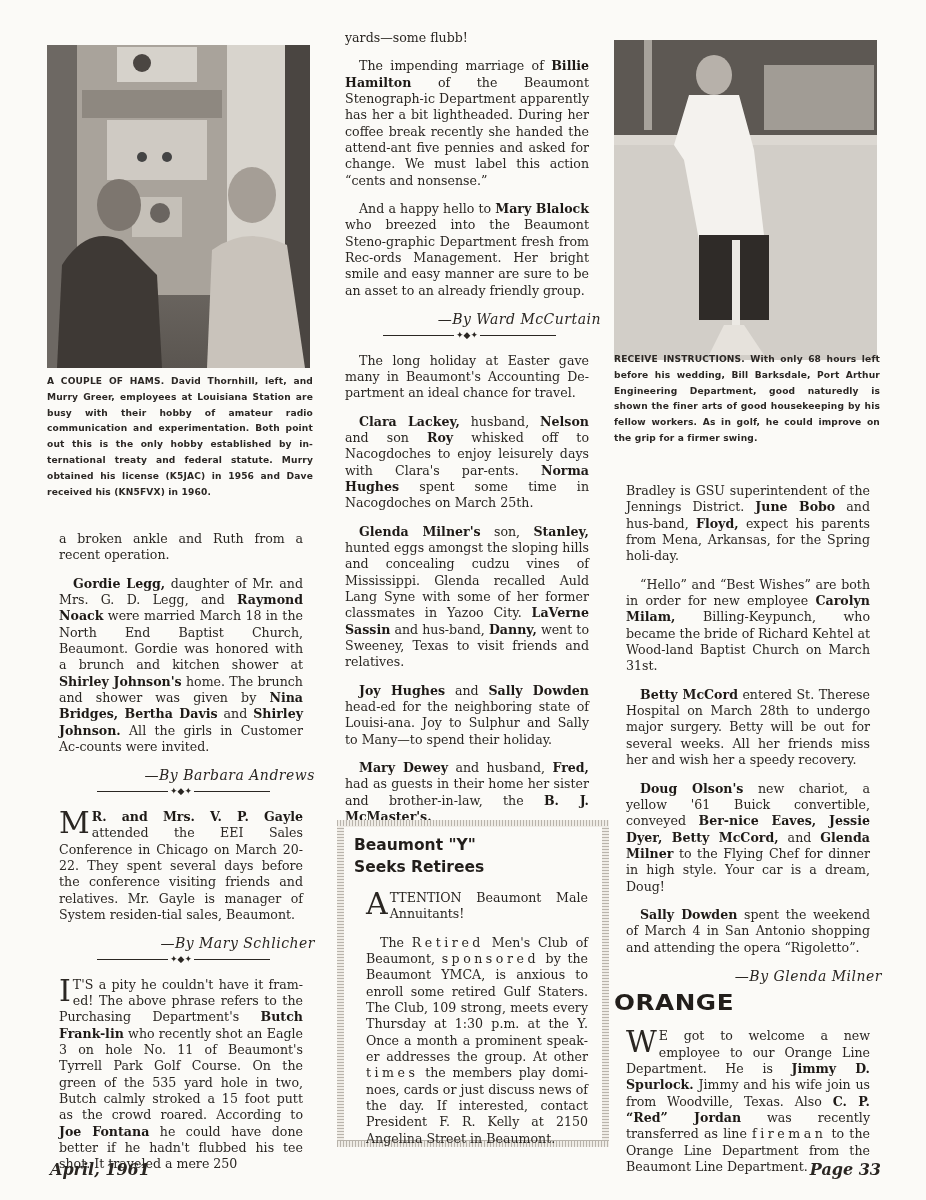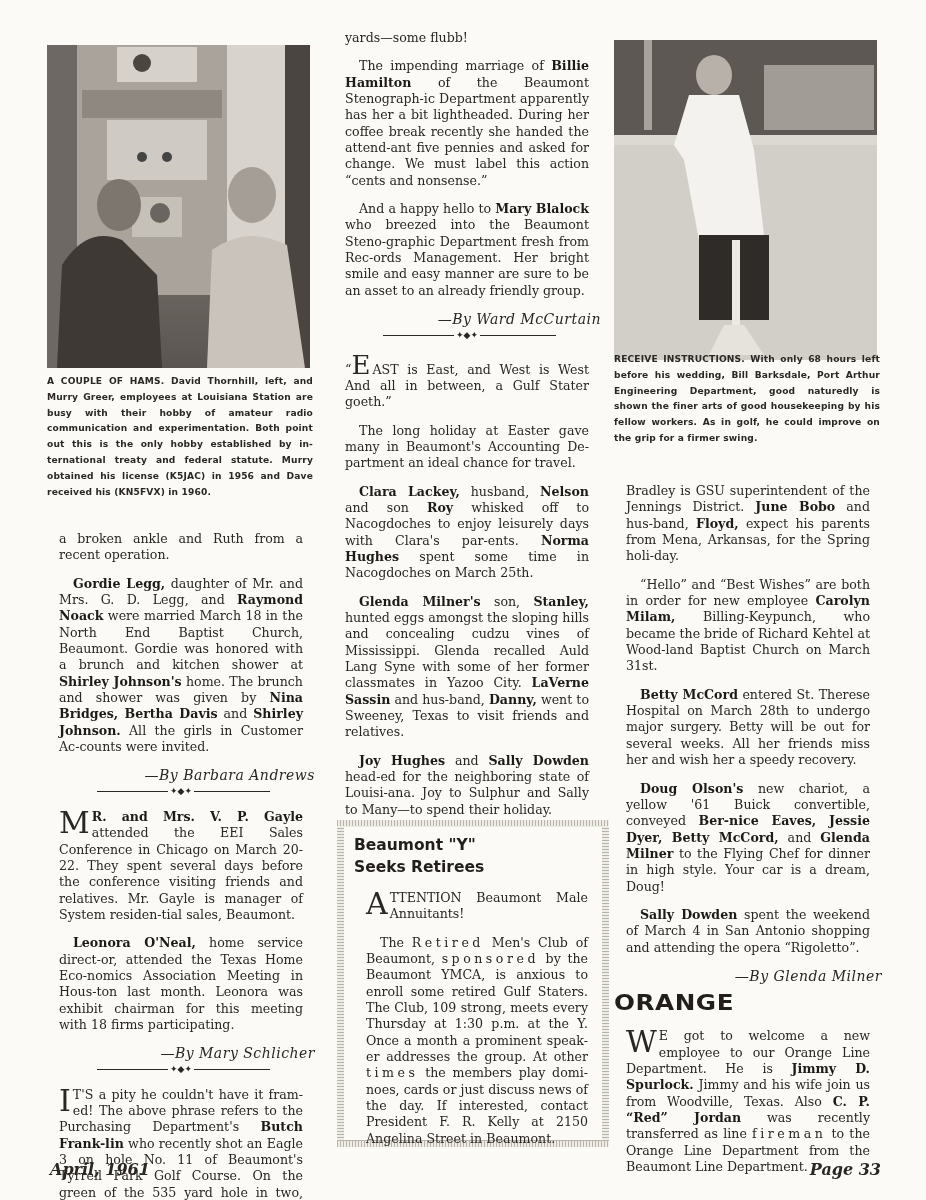--- a/index.html
+++ b/index.html
@@ -96,37 +96,35 @@
 </div>
 
 <div class="col" id="col1" style="top:519px;">
   <p class="noindent">a broken ankle and Ruth from a recent operation.</p>
   <p><b>Gordie Legg,</b><span> daughter of Mr. and Mrs. G. D. Legg, and </span><b>Raymond Noack</b><span> were married March 18 in the North End Baptist Church, Beaumont. Gordie was honored with a brunch and kitchen shower at </span><b>Shirley Johnson's</b><span> home. The brunch and shower was given by </span><b>Nina Bridges, Bertha Davis</b><span> and </span><b>Shirley Johnson.</b><span> All the girls in Customer Ac-counts were invited.</span></p>
   <div class="byline">—By Barbara Andrews</div>
   <div class="divider">
       <span>✦◆✦</span>
     </div>
   <p class="noindent"><span class="dropcap">M</span><b>R. and Mrs. V. P. Gayle</b><span> attended the EEI Sales Conference in Chicago on March 20-22. They spent several days before the conference visiting friends and relatives. Mr. Gayle is manager of System residen-tial sales, Beaumont.</span></p>
-  <p><b>Leonora O'Neal,</b><span> home service direct-or, attended the Texas Home Eco-nomics Association Meeting in Hous-ton last month. Leonora was exhibit chairman for this meeting with 18 firms participating.</span></p>
   <div class="byline">—By Mary Schlicher</div>
   <div class="divider">
       <span>✦◆✦</span>
     </div>
   <p class="noindent"><span class="dropcap">I</span><span>T'S a pity he couldn't have it fram-ed! The above phrase refers to the Purchasing Department's </span><b>Butch Frank-lin</b><span> who recently shot an Eagle 3 on hole No. 11 of Beaumont's Tyrrell Park Golf Course. On the green of the 535 yard hole in two, Butch calmly stroked a 15 foot putt as the crowd roared. According to </span><b>Joe Fontana</b><span> he could have done better if he hadn't flubbed his tee shot. It traveled a mere 250</span></p>
 </div>
 
 <div class="col" id="col2" style="top:18px;">
   <p class="noindent">yards—some flubb!</p>
   <p><span>The impending marriage of </span><b>Billie Hamilton</b><span> of the Beaumont Stenograph-ic Department apparently has her a bit lightheaded. During her coffee break recently she handed the attend-ant five pennies and asked for change. We must label this action “cents and nonsense.”</span></p>
   <p><span>And a happy hello to </span><b>Mary Blalock</b><span> who breezed into the Beaumont Steno-graphic Department fresh from Rec-ords Management. Her bright smile and easy manner are sure to be an asset to an already friendly group.</span></p>
   <div class="byline">—By Ward McCurtain</div>
   <div class="divider">
       <span>✦◆✦</span>
     </div>
-  <p class="noindent"><span>“</span><span class="dropcap" style="float:none; font-size:26px;">E</span><span>AST is East, and West is West And all in between, a Gulf Stater goeth.”</span></p>
   <p>The long holiday at Easter gave many in Beaumont's Accounting De-partment an ideal chance for travel.</p>
   <p><b>Clara Lackey,</b><span> husband, </span><b>Nelson</b><span> and son </span><b>Roy</b><span> whisked off to Nacogdoches to enjoy leisurely days with Clara's par-ents. </span><b>Norma Hughes</b><span> spent some time in Nacogdoches on March 25th.</span></p>
   <p><b>Glenda Milner's</b><span> son, </span><b>Stanley,</b><span> hunted eggs amongst the sloping hills and concealing cudzu vines of Mississippi. Glenda recalled Auld Lang Syne with some of her former classmates in Yazoo City. </span><b>LaVerne Sassin</b><span> and hus-band, </span><b>Danny,</b><span> went to Sweeney, Texas to visit friends and relatives.</span></p>
   <p><b>Joy Hughes</b><span> and </span><b>Sally Dowden</b><span> head-ed for the neighboring state of Louisi-ana. Joy to Sulphur and Sally to Many—to spend their holiday.</span></p>
   <p><b>Mary Dewey</b><span> and husband, </span><b>Fred,</b><span> had as guests in their home her sister and brother-in-law, the </span><b>B. J. McMaster's.</b></p>
 </div>
 
 <div class="sidebar-frame"></div>
 <div class="sidebar-frame-v"></div>
 <div class="sidebar-inner"></div>

